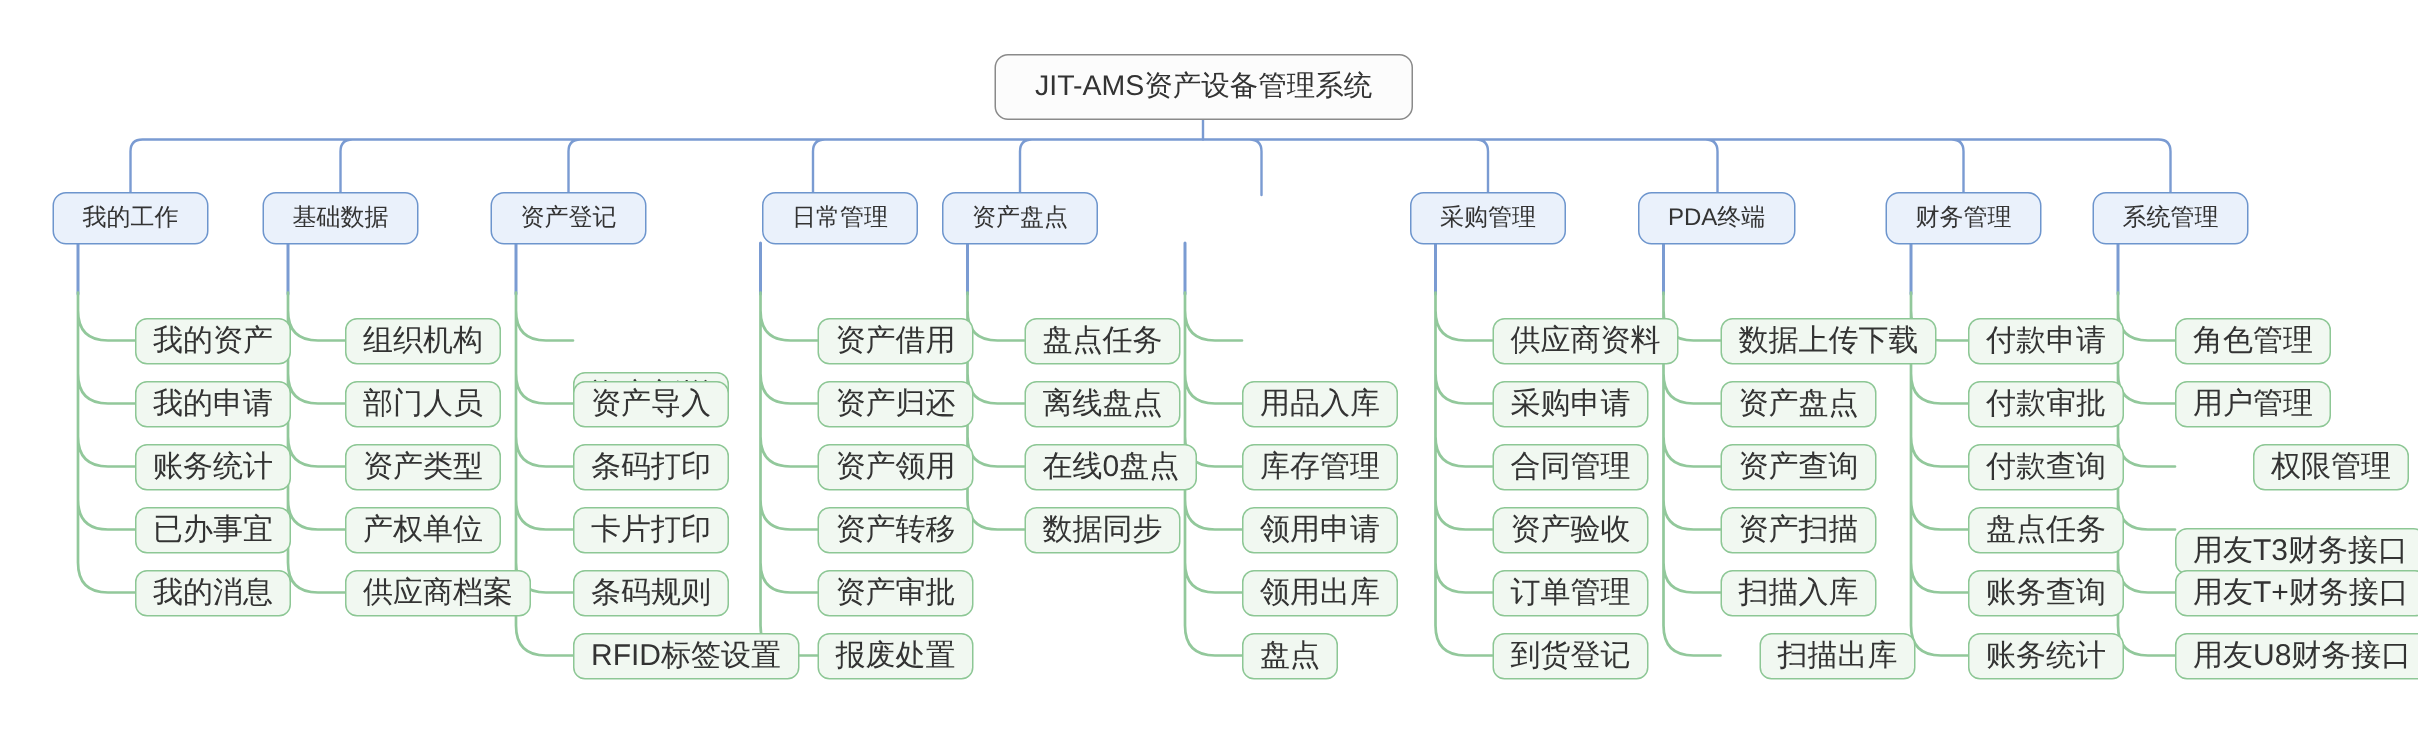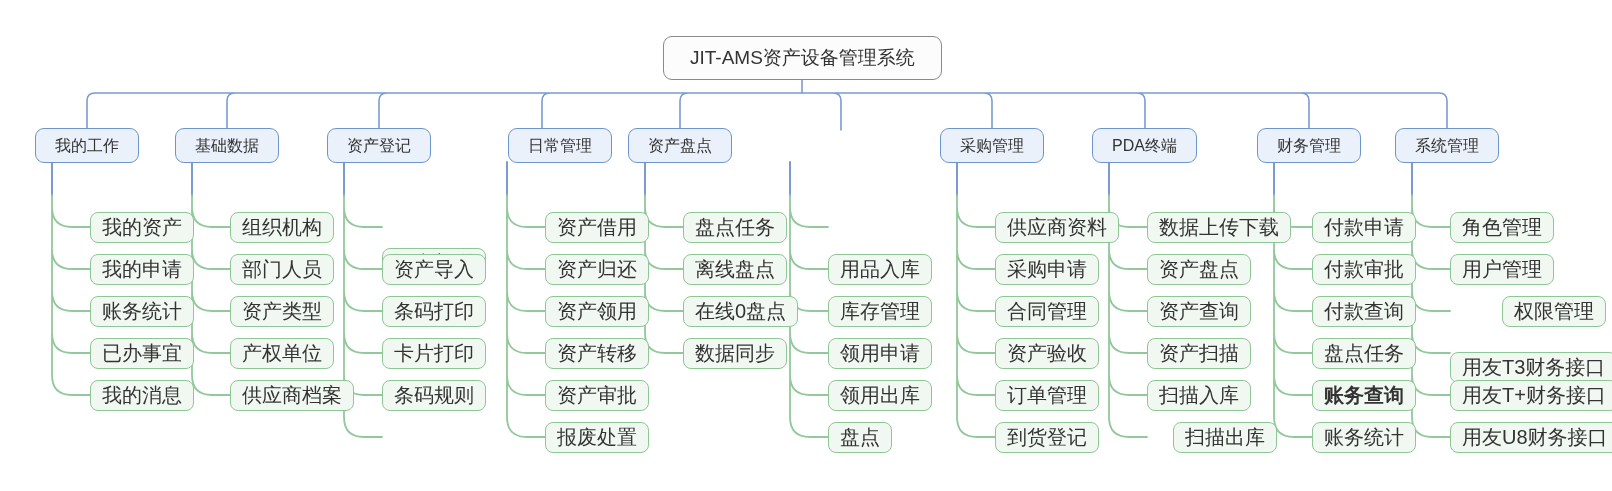--- a/index.html
+++ b/index.html
@@ -69,20 +69,21 @@
     <div class="node leaf-topic" style="left: 230px; top: 254px;">部门人员</div>
     <div class="node leaf-topic" style="left: 230px; top: 296px;">资产类型</div>
     <div class="node leaf-topic" style="left: 230px; top: 338px;">产权单位</div>
     <div class="node leaf-topic" style="left: 230px; top: 380px;">供应商档案</div>
     <div class="node branch-topic" style="left: 327px;">资产登记</div>
     <div class="node leaf-topic" style="left: 382px; top: 200px; margin-top: 48px;">资产新增</div>
     <div class="node leaf-topic" style="left: 382px; top: 254px;">资产导入</div>
     <div class="node leaf-topic" style="left: 382px; top: 296px;">条码打印</div>
     <div class="node leaf-topic" style="left: 382px; top: 338px;">卡片打印</div>
     <div class="node leaf-topic" style="left: 382px; top: 380px;">条码规则</div>
+    <div class="node leaf-topic" style="left: 382px; top: 422px;">RFID标签设置</div>
     <div class="node branch-topic" style="left: 508px;">日常管理</div>
     <div class="node leaf-topic" style="left: 545px; top: 212px;">资产借用</div>
     <div class="node leaf-topic" style="left: 545px; top: 254px;">资产归还</div>
     <div class="node leaf-topic" style="left: 545px; top: 296px;">资产领用</div>
     <div class="node leaf-topic" style="left: 545px; top: 338px;">资产转移</div>
     <div class="node leaf-topic" style="left: 545px; top: 380px;">资产审批</div>
     <div class="node leaf-topic" style="left: 545px; top: 422px;">报废处置</div>
     <div class="node branch-topic" style="left: 628px;">资产盘点</div>
     <div class="node leaf-topic" style="left: 683px; top: 212px; text-align: right;">盘点任务</div>
     <div class="node leaf-topic" style="left: 683px; top: 254px;">离线盘点</div>
@@ -105,21 +106,21 @@
     <div class="node leaf-topic" style="left: 1147px; top: 254px;">资产盘点</div>
     <div class="node leaf-topic" style="left: 1147px; top: 296px;">资产查询</div>
     <div class="node leaf-topic" style="left: 1147px; top: 338px;">资产扫描</div>
     <div class="node leaf-topic" style="left: 1147px; top: 380px;">扫描入库</div>
     <div class="node leaf-topic" style="left: 1147px; top: 422px; margin-left: 26px;">扫描出库</div>
     <div class="node branch-topic" style="left: 1257px;">财务管理</div>
     <div class="node leaf-topic" style="left: 1312px; top: 212px;">付款申请</div>
     <div class="node leaf-topic" style="left: 1312px; top: 254px;">付款审批</div>
     <div class="node leaf-topic" style="left: 1312px; top: 296px;">付款查询</div>
     <div class="node leaf-topic" style="left: 1312px; top: 338px;">盘点任务</div>
-    <div class="node leaf-topic" style="left: 1312px; top: 380px; font-weight: bold;">账务查询</div>
+    <div class="node leaf-topic" style="left: 1312px; top: 380px;">账务查询</div>
     <div class="node leaf-topic" style="left: 1312px; top: 422px;">账务统计</div>
     <div class="node branch-topic" style="left: 1395px;">系统管理</div>
     <div class="node leaf-topic" style="left: 1450px; top: 212px;">角色管理</div>
     <div class="node leaf-topic" style="left: 1450px; top: 254px;">用户管理</div>
     <div class="node leaf-topic" style="left: 1502px; top: 296px;">权限管理</div>
     <div class="node leaf-topic" style="left: 1450px; top: 352px;">用友T3财务接口</div>
     <div class="node leaf-topic" style="left: 1450px; top: 380px;">用友T+财务接口</div>
     <div class="node leaf-topic" style="left: 1450px; top: 422px;">用友U8财务接口</div>
   </div>
 

